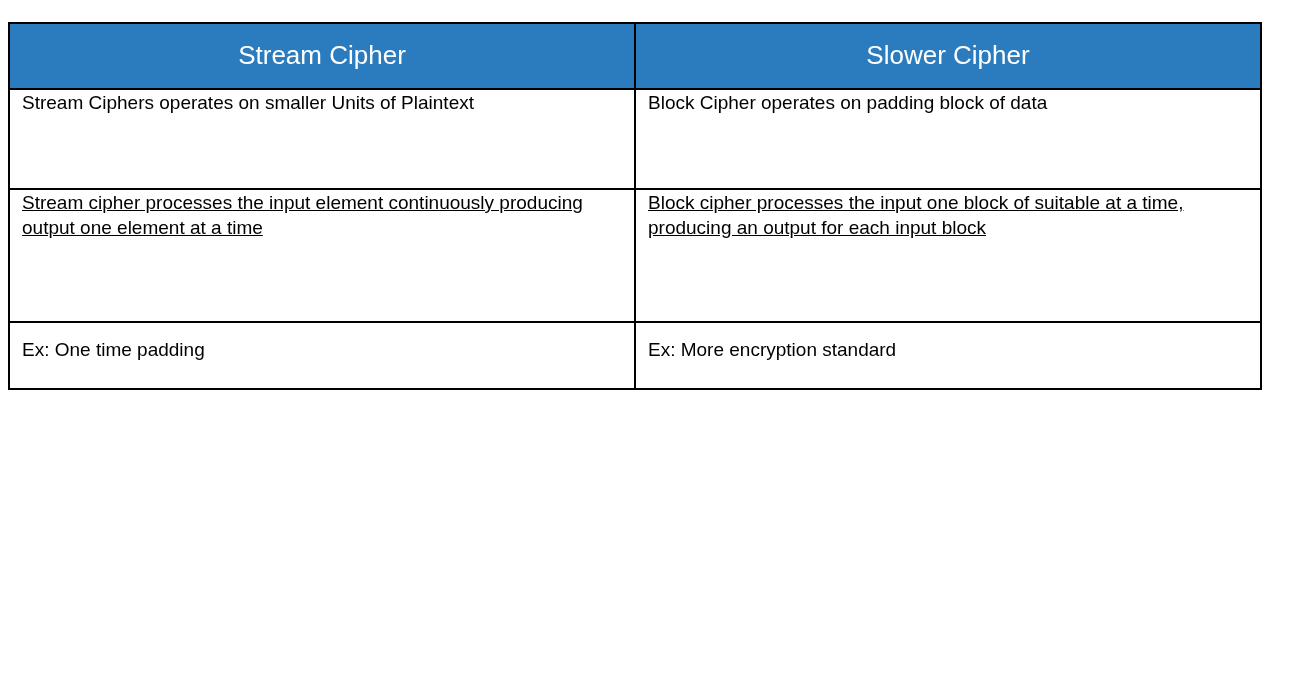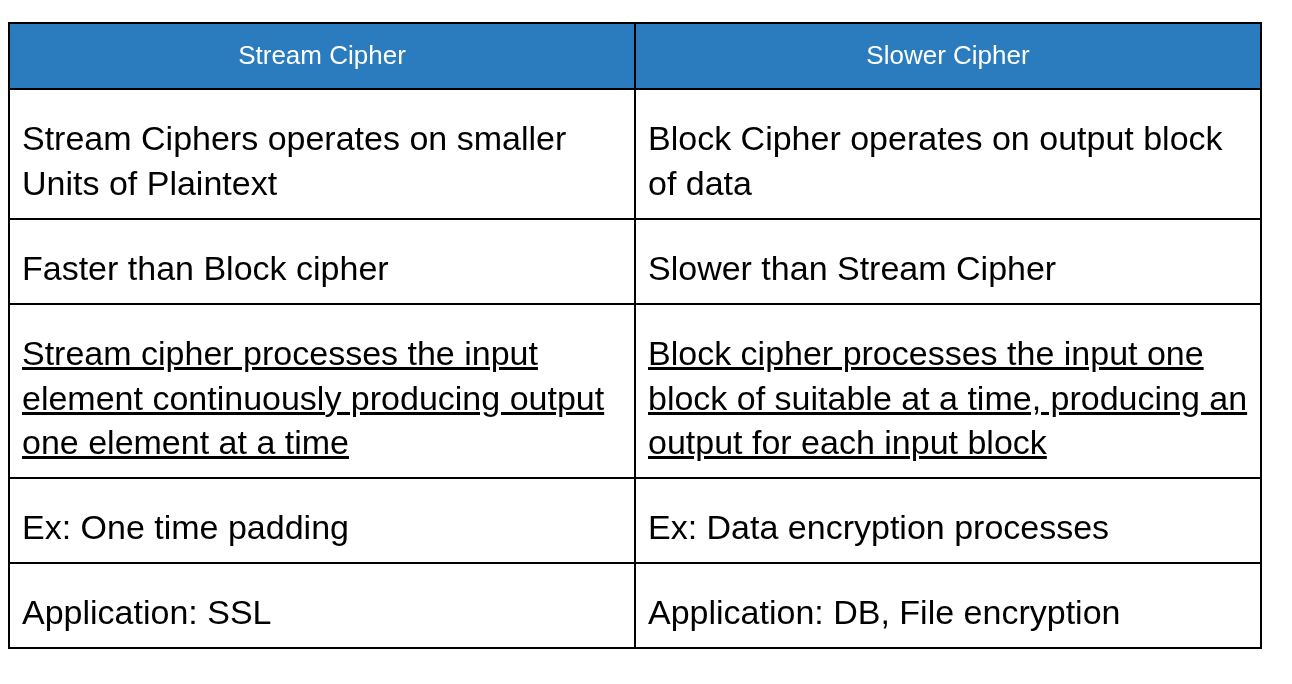--- a/index.html
+++ b/index.html
@@ -44,24 +44,24 @@
     text-align: center;
     font-size: 26px;
     font-weight: normal;
     height: 66px;
     padding: 7px 10px;
     line-height: 1.2;
   }
 
   table.compare tbody td {
     color: #000000;
-    font-size: 34px;
+    font-size: 19px;
     font-weight: normal;
     text-align: left;
-    padding: 26px 12px 12px 12px;
+    padding: 0 12px 12px 12px;
     line-height: 1.32;
   }
 
   
   tbody tr.r-tall   td { height: 100px; }
   tbody tr.r-short  td { height: 67px;  }
   tbody tr.r-triple td { height: 133px; text-decoration: underline; }
 
   tbody tr.r-tall td,
   tbody tr.r-triple td {
@@ -79,33 +79,25 @@
     </colgroup>
     <thead>
       <tr>
         <th>Stream Cipher</th>
         <th>Slower Cipher</th>
       </tr>
     </thead>
     <tbody>
       <tr class="r-tall">
         <td>Stream Ciphers operates on smaller Units of Plaintext</td>
-        <td>Block Cipher operates on output block of data</td>
-      </tr>
-      <tr class="r-short">
-        <td>Faster than Block cipher</td>
-        <td>Slower than Stream Cipher</td>
+        <td>Block Cipher operates on padding block of data</td>
       </tr>
       <tr class="r-triple">
         <td>Stream cipher processes the input element continuously producing output one element at a time</td>
         <td>Block cipher processes the input one block of suitable at a time, producing an output for each input block</td>
       </tr>
       <tr class="r-short">
         <td>Ex: One time padding</td>
-        <td>Ex: Data encryption processes</td>
-      </tr>
-      <tr class="r-short">
-        <td>Application: SSL</td>
-        <td>Application: DB, File encryption</td>
+        <td>Ex: More encryption standard</td>
       </tr>
     </tbody>
   </table>
 </div>
 
 </body></html>

